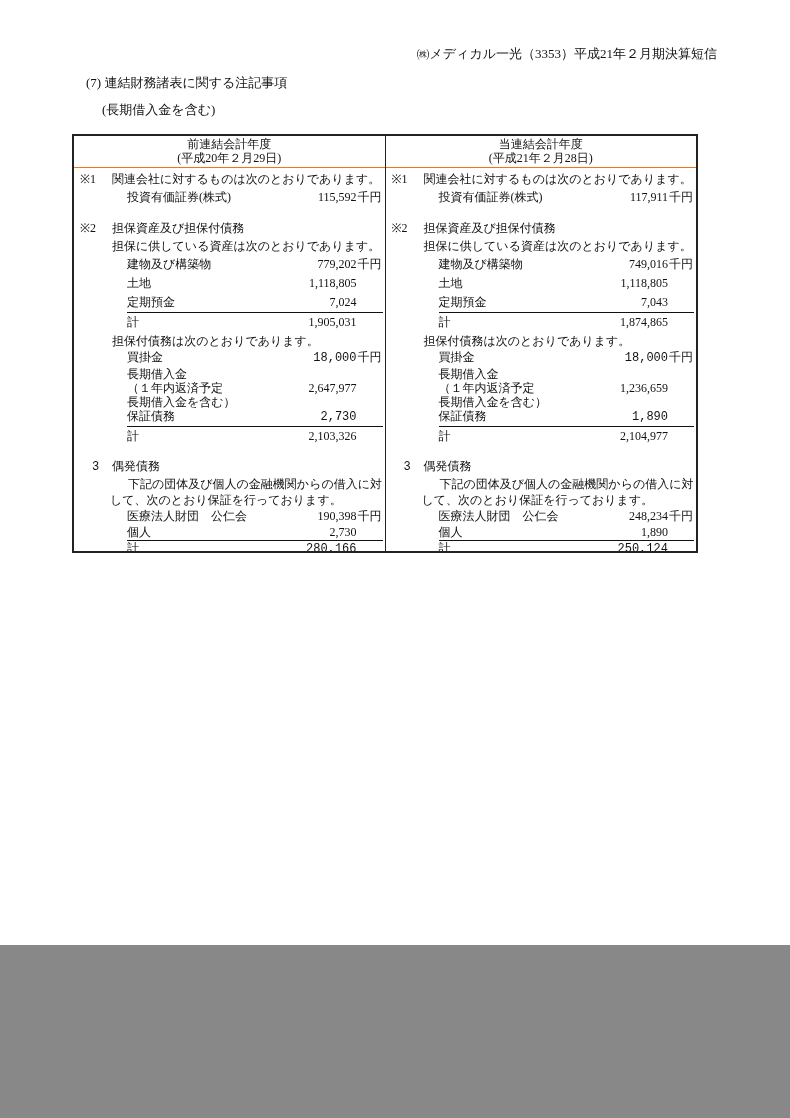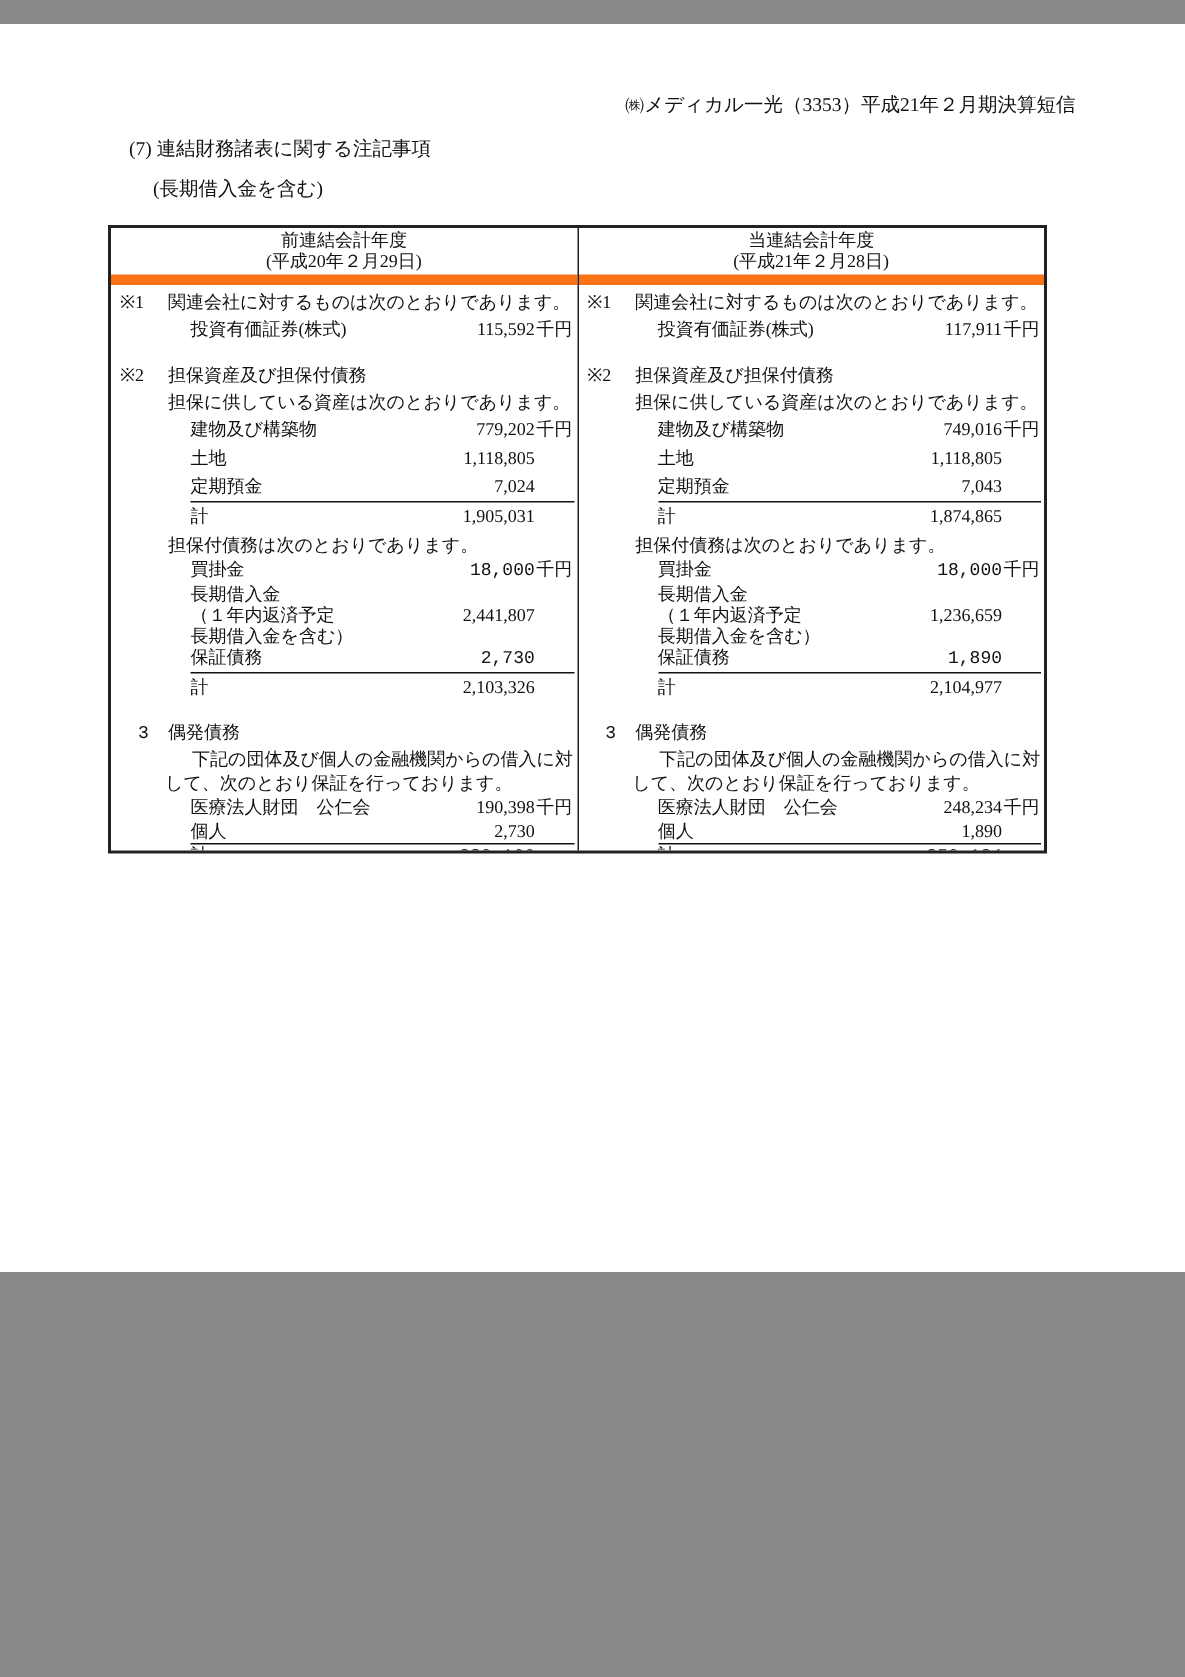--- a/index.html
+++ b/index.html
@@ -1,33 +1,33 @@
 <!DOCTYPE html>
 <html><head>
 <meta charset="utf-8">
 <style>
   * { margin:0; padding:0; box-sizing:border-box; }
   html,body { background:#888; }
   .page {
-    position:relative; width:790px; height:832px; margin:16px auto;
+    position:relative; width:790px; height:945px; margin:0 auto;
     background:#ffffff; color:#111;
     font-family:"Liberation Serif","DejaVu Serif",serif;
   }
   .doc-header { position:absolute; top:45px; right:73px; font-size:13px; white-space:nowrap; }
   .h1 { position:absolute; top:74px; left:86px; font-size:13px; white-space:nowrap; }
   .h2 { position:absolute; top:101px; left:102px; font-size:13px; white-space:nowrap; }
 
   .note-table {
     position:absolute; left:72px; top:134px; width:626px; height:419px;
     border:2px solid #222; display:flex; background:#fff;
   }
   .col { flex:1 1 0; display:flex; flex-direction:column; min-width:0; }
   .col + .col { border-left:1px solid #222; }
   .col-header {
-    border-bottom:7px solid #f97316; text-align:center;
+    border-bottom:1px solid #f97316; text-align:center;
     font-size:12px; line-height:14px; padding:1px 0 2px 0;
   }
   .col-body { flex:1; padding:2px 2px 0 6px; font-size:12px; overflow:hidden; }
 
   .lh19 { line-height:19px; }
   .lh18 { line-height:18px; }
   .lh17 { line-height:17px;font-family:Liberation Mono, monospace; }
   .lh16 { line-height:16px; }
 
   .sec-line { display:flex; white-space:nowrap; }
@@ -115,21 +115,21 @@
         <span class="lbl">買掛金</span>
         <span class="val">18,000</span>
         <span class="unit">千円</span>
       </div>
       <div class="amount-row">
         <span class="lbl-lines">
           <span style="display:block">長期借入金</span>
           <span style="display:block">（１年内返済予定</span>
           <span style="display:block">長期借入金を含む）</span>
         </span>
-        <span class="val">2,441,807</span>
+        <span class="val">2,647,977</span>
         <span class="unit"></span>
       </div>
       <div class="amount-row lh17">
         <span class="lbl">保証債務</span>
         <span class="val">2,730</span>
         <span class="unit"></span>
       </div>
       <div class="amount-row lh19 total-row">
         <span class="lbl">計</span>
         <span class="val">2,103,326</span>

